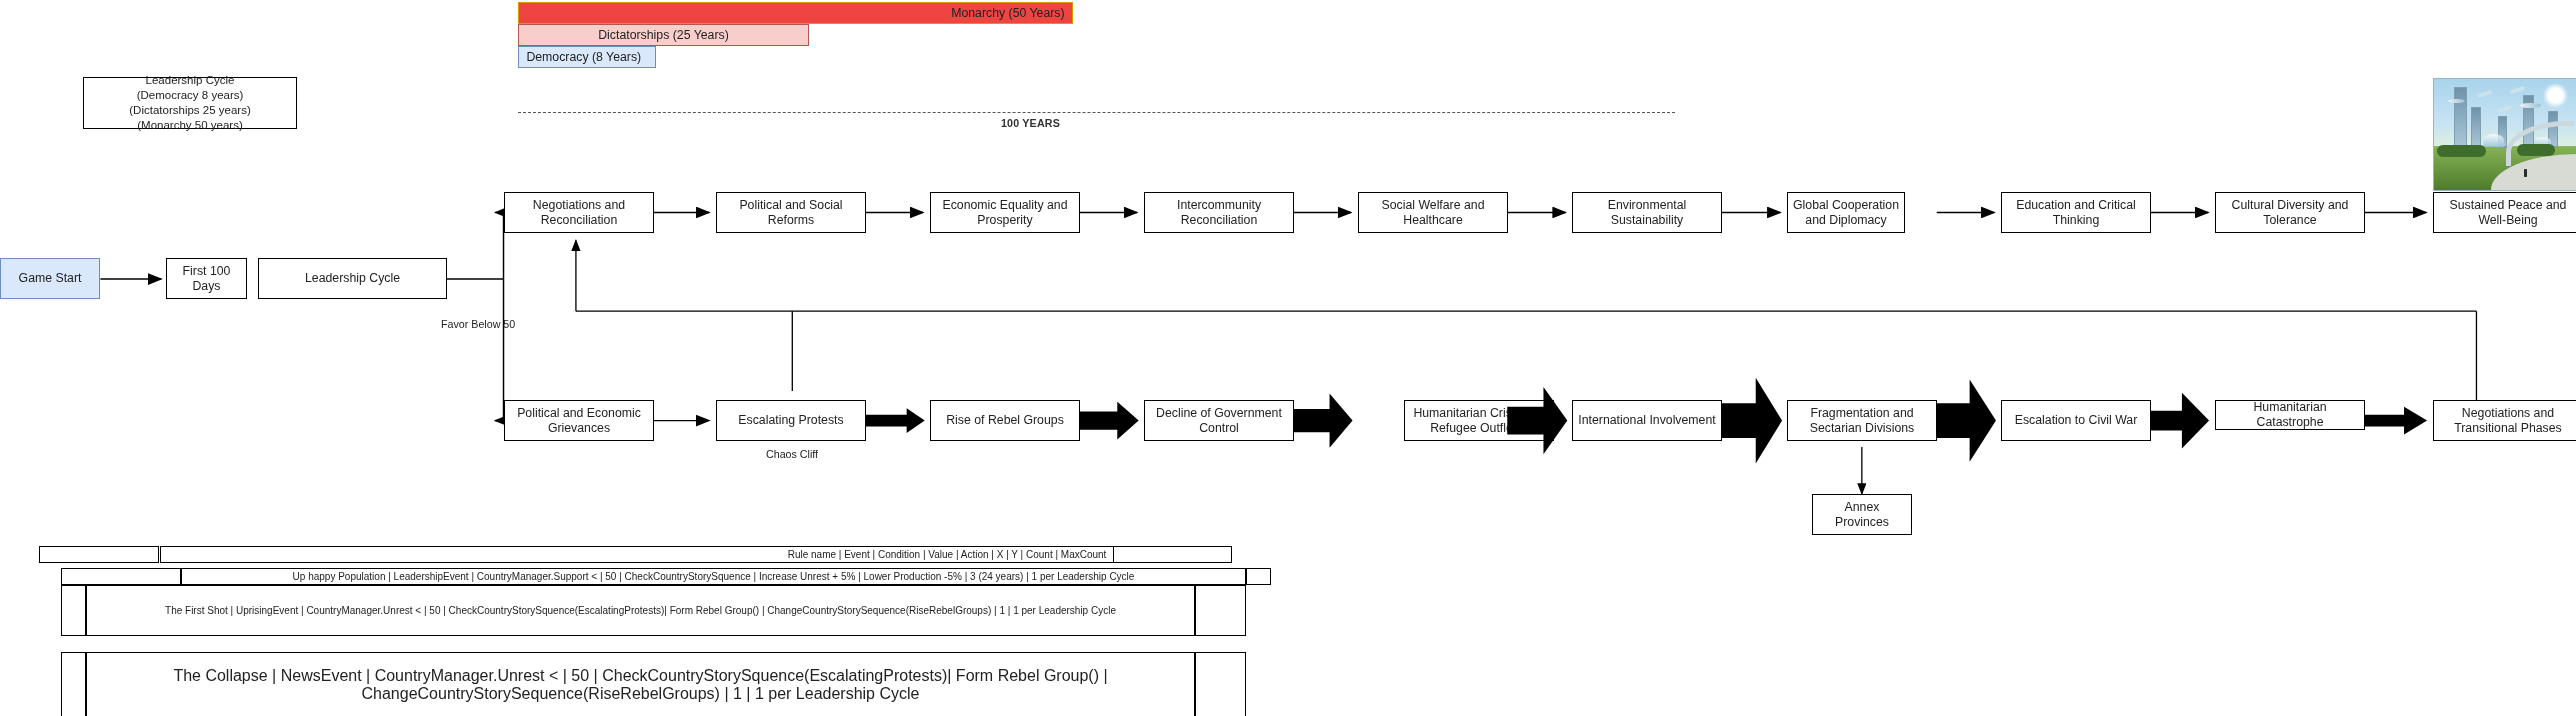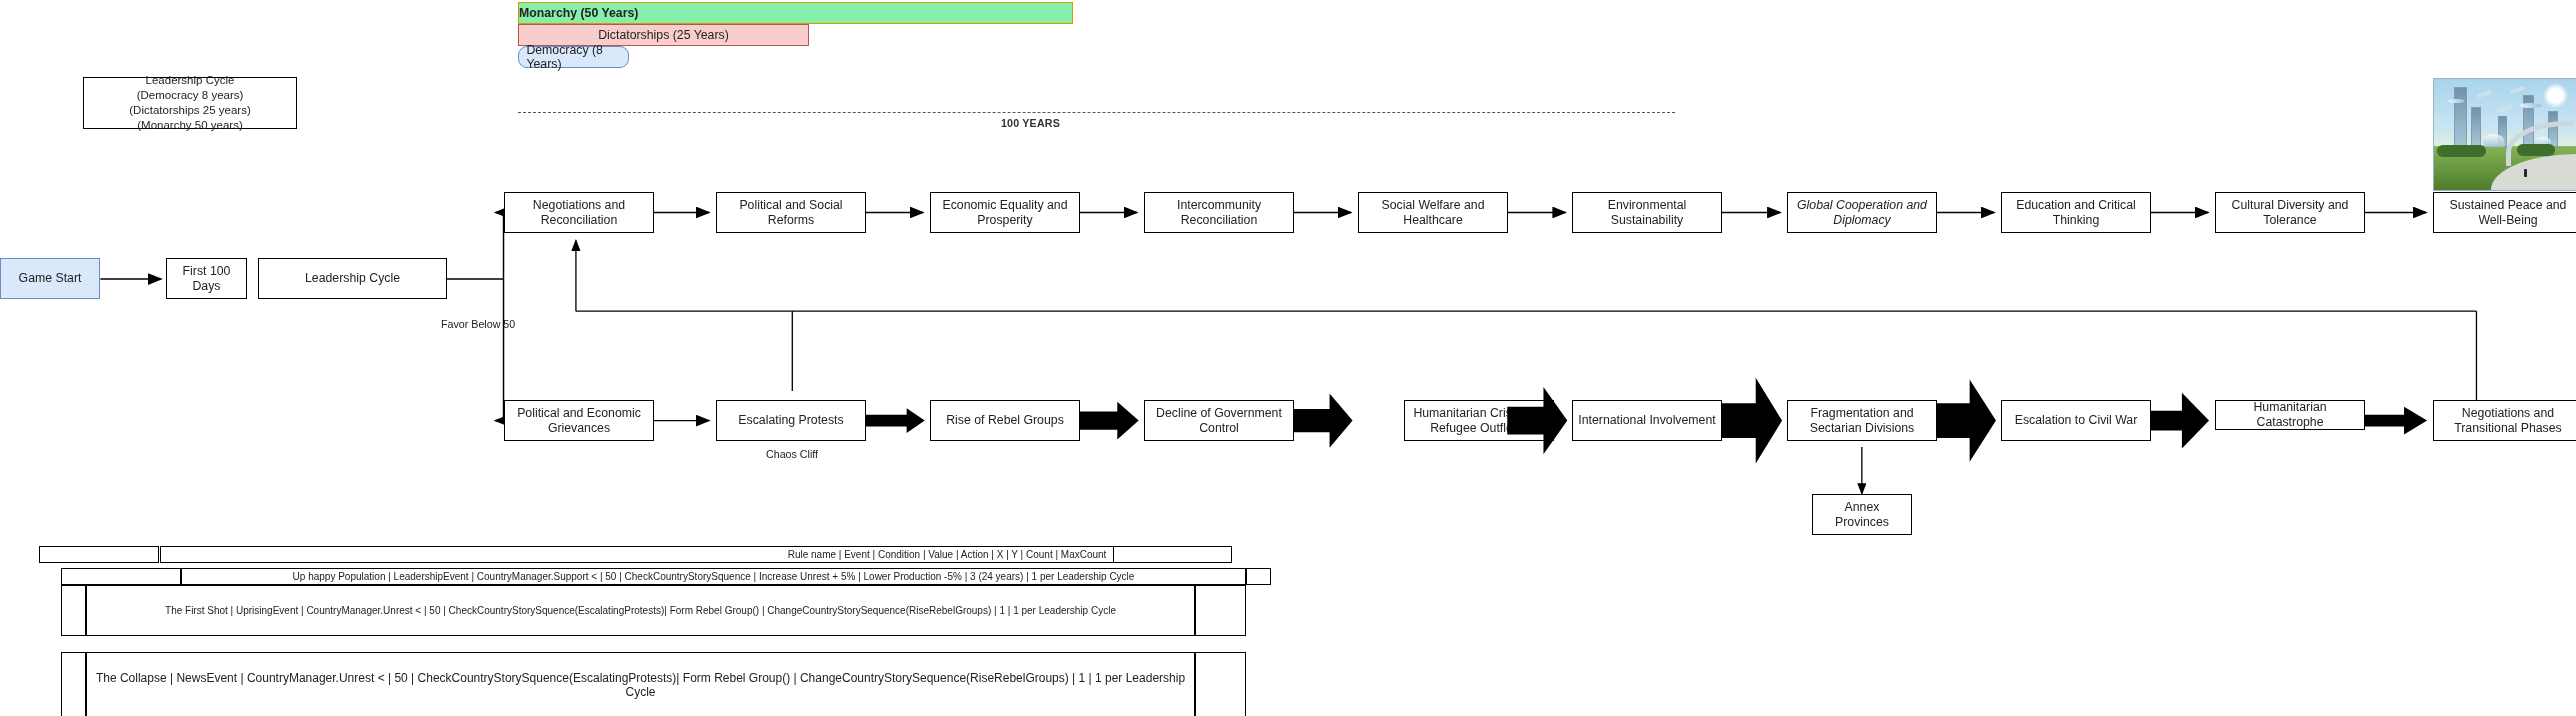--- a/index.html
+++ b/index.html
@@ -15,22 +15,22 @@
     font-size:12.3px;color:#222;padding:1.6px 4.1px;
   }
   .node.start{background:#dae8fc;border-color:#6c8ebf;}
 
   
   .bar{
     position:absolute;box-sizing:border-box;
     display:flex;align-items:center;
     font-size:12.3px;color:#222;
   }
-  .bar.monarchy{background:#86efac;border:1.3px solid #d79b00;
-                justify-content:flex-start;padding-right:7.4px;font-weight:bold;}
+  .bar.monarchy{background:#ef4444;border:1.3px solid #d79b00;
+                justify-content:flex-end;padding-right:7.4px;}
   .bar.dictatorship{background:#f8cecc;border:1.3px solid #b85450;
                 justify-content:center;}
   .bar.democracy{background:#dae8fc;border:1.3px solid #6c8ebf;
                 justify-content:flex-start;padding-left:7.4px;}
 
   
   .legend{
     position:absolute;box-sizing:border-box;border:1.3px solid #000;
     background:#fff;font-size:11.5px;line-height:1.32;text-align:center;
     display:flex;flex-direction:column;align-items:center;justify-content:center;
@@ -113,21 +113,21 @@
 
   <line x1="2263" y1="543" x2="2263" y2="600" stroke="#000" stroke-width="1.6" marker-end="url(#ar-s)"></line>
 </svg>
 
 <div class="bar monarchy" style="left:518px;top:1.6px;width:555px;height:22px;">
   <span>Monarchy (50 Years)</span>
 </div>
 <div class="bar dictatorship" style="left:518px;top:24px;width:291px;height:22px;">
   <span>Dictatorships (25 Years)</span>
 </div>
-<div class="bar democracy" style="left:518px;top:46px;width:111px;height:22px;border-radius:9px;">
+<div class="bar democracy" style="left:518px;top:46px;width:138px;height:22px;">
   <span>Democracy (8 Years)</span>
 </div>
 
 <div class="ruler" style="left:518px;top:112px;width:1157px;"></div>
 <div class="ruler-label" style="left:973px;top:117px;width:115px;">100 YEARS</div>
 
 <div class="legend" style="left:83px;top:77px;width:214px;height:52px;">
   <div>Leadership Cycle</div>
   <div>(Democracy 8 years)</div>
   <div>(Dictatorships 25 years)</div>
@@ -178,21 +178,21 @@
 </div>
 <div class="node" style="left:1144px;top:192px;width:150px;height:41px;text-align:center;">
   <span>Intercommunity Reconciliation</span>
 </div>
 <div class="node" style="left:1358px;top:192px;width:150px;height:41px;text-align:center;">
   <span>Social Welfare and Healthcare</span>
 </div>
 <div class="node" style="left:1572px;top:192px;width:150px;height:41px;">
   <span>Environmental Sustainability</span>
 </div>
-<div class="node" style="left:1787px;top:192px;width:150px;height:41px;font-style:italic;">
+<div class="node" style="left:1787px;top:192px;width:118px;height:41px;">
   <span>Global Cooperation and Diplomacy</span>
 </div>
 <div class="node" style="left:2001px;top:192px;width:150px;height:41px;">
   <span>Education and Critical Thinking</span>
 </div>
 <div class="node" style="left:2215px;top:192px;width:150px;height:41px;">
   <span>Cultural Diversity and Tolerance</span>
 </div>
 <div class="node" style="left:2433px;top:192px;width:150px;height:41px;">
   <span>Sustained Peace and Well-Being</span>
@@ -282,17 +282,17 @@
 </div>
 <div class="tbl-cell empty" style="left:1246px;top:568px;width:25px;height:17.3px;"></div>
 
 <div class="tbl-cell empty" style="left:61px;top:585px;width:25px;height:51px;"></div>
 <div class="tbl-cell txt-center" style="left:86px;top:585px;width:1109px;height:51px;font-size:10px;text-align:right;">
   <span>The First Shot | UprisingEvent | CountryManager.Unrest &lt; | 50 | CheckCountryStorySquence(EscalatingProtests)| Form Rebel Group() |  ChangeCountryStorySequence(RiseRebelGroups) | 1 | 1 per Leadership Cycle</span>
 </div>
 <div class="tbl-cell empty" style="left:1195px;top:585px;width:51px;height:51px;"></div>
 
 <div class="tbl-cell empty" style="left:61px;top:652px;width:25px;height:65px;"></div>
-<div class="tbl-cell txt-center" style="left:86px;top:652px;width:1109px;height:65px;font-size:12px;">
+<div class="tbl-cell txt-center" style="left:86px;top:652px;width:1109px;height:65px;font-size:16px;">
   <span>The Collapse | NewsEvent | CountryManager.Unrest &lt; | 50 | CheckCountryStorySquence(EscalatingProtests)| Form Rebel Group() |  ChangeCountryStorySequence(RiseRebelGroups) | 1 | 1 per Leadership Cycle</span>
 </div>
 <div class="tbl-cell empty" style="left:1195px;top:652px;width:51px;height:65px;"></div>
 
 
 </body></html>

